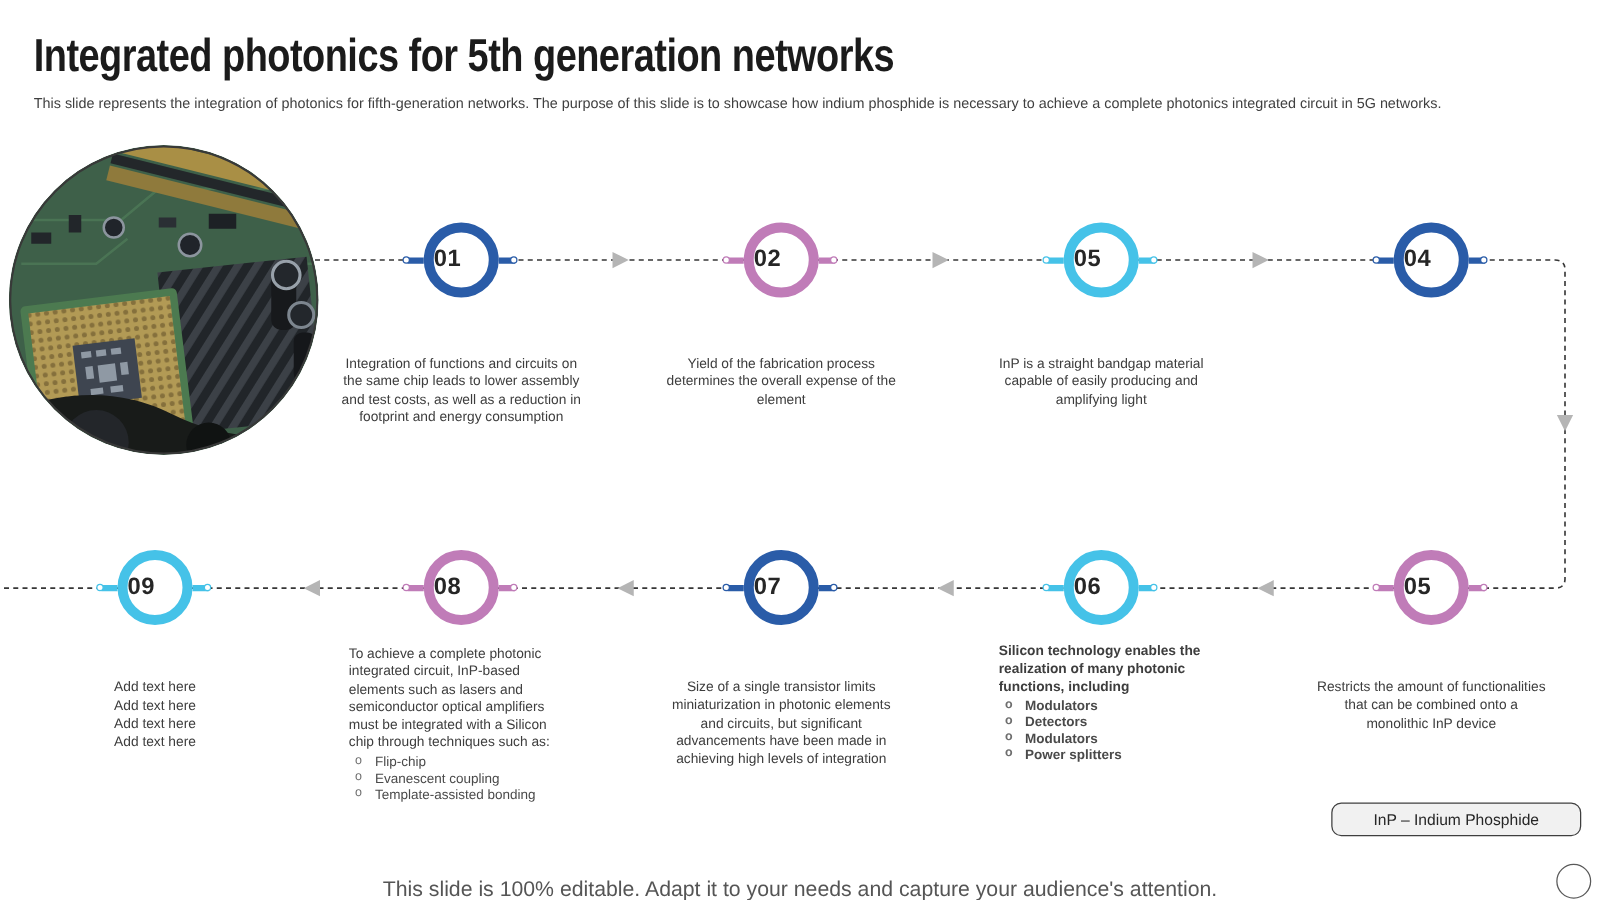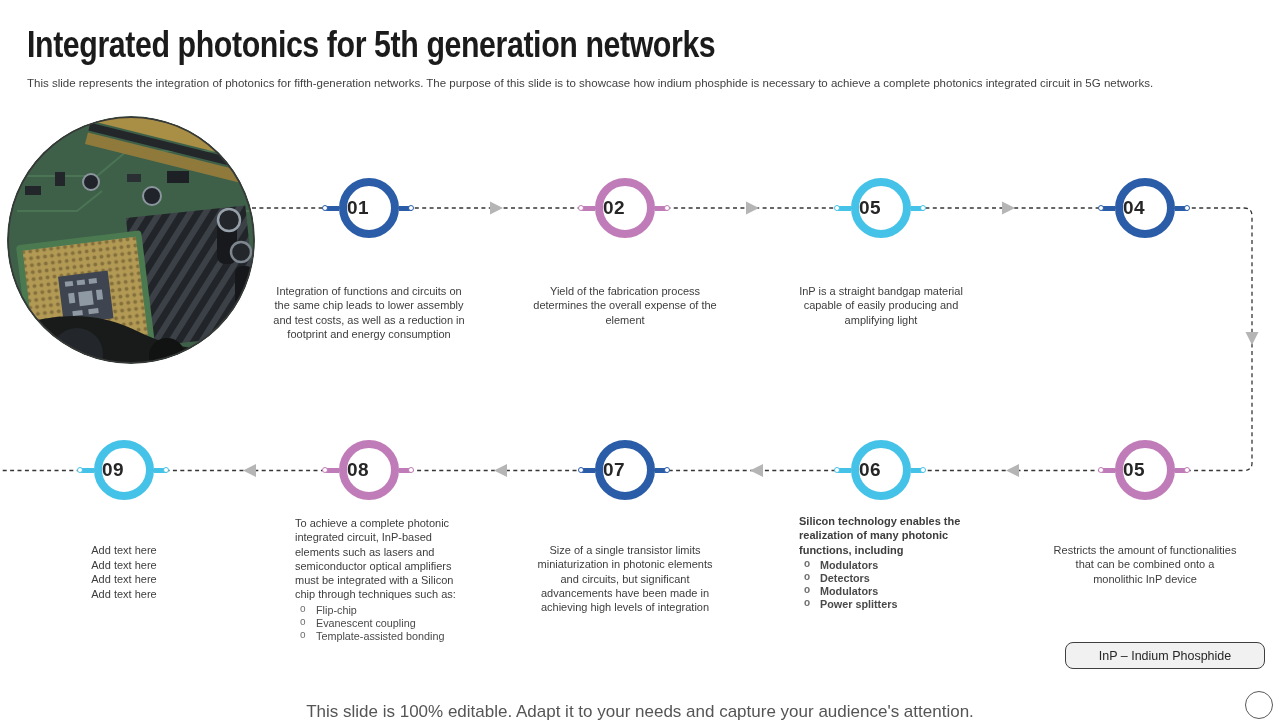--- a/index.html
+++ b/index.html
@@ -259,21 +259,21 @@
     <ul>
       <li>Modulators</li>
       <li>Detectors</li>
       <li>Modulators</li>
       <li>Power splitters</li>
     </ul>
   </div>
 
   <div class="ntext center" style="left:527px; top:514px; width:196px;">Size of a single transistor limits miniaturization in photonic elements and circuits, but significant advancements have been made in achieving high levels of integration</div>
 
-  <div class="ntext left" style="left:279px; top:516px; width:180px;margin-left:16px;">
+  <div class="ntext left" style="left:279px; top:516px; width:180px;">
     <p>To achieve a complete photonic integrated circuit, InP-based elements such as lasers and semiconductor optical amplifiers must be integrated with a Silicon chip through techniques such as:</p>
     <ul>
       <li>Flip-chip</li>
       <li>Evanescent coupling</li>
       <li>Template-assisted bonding</li>
     </ul>
   </div>
 
   <div class="ntext center" style="left:64px; top:514px; width:120px;">
     <div class="addline">Add text here</div>

